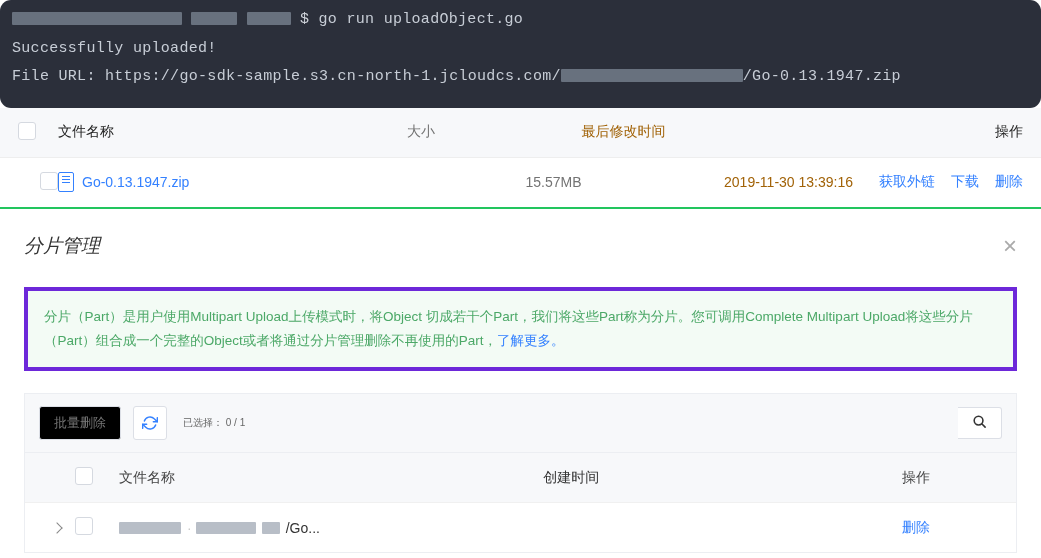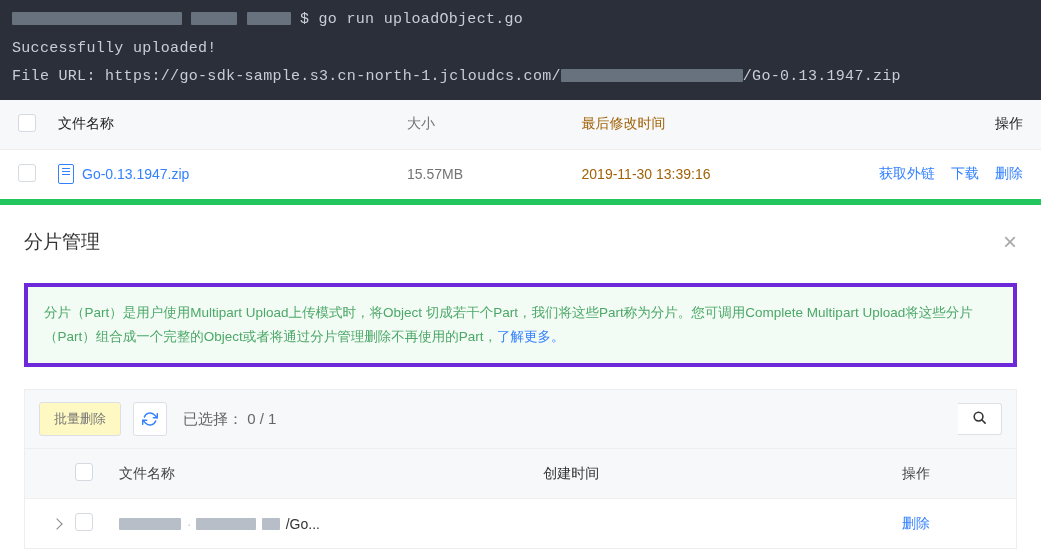--- a/index.html
+++ b/index.html
@@ -8,23 +8,24 @@
       font-size: 14px;
       color: #333;
       background: #fff;
       width: 1041px;
     }
     .terminal {
       background: #2b2f3a;
       color: #c7cdd6;
       font-family: Menlo, Monaco, "Courier New", monospace;
       font-size: 15px;
-      padding: 6px 12px 8px;
+      padding: 6px 12px 16px;
       line-height: 1.9;
       letter-spacing: .3px;
+      border-radius: 11px;
     }
     .terminal .line { white-space: pre; }
     .redacted {
       display: inline-block;
       background: #68717e;
       height: 13px;
       vertical-align: -2px;
       border-radius: 1px;
     }
     .terminal .prompt-dollar { color: #d0d4db; }
@@ -32,21 +33,21 @@
       display: flex;
       align-items: center;
       padding: 14px 18px;
     }
     .file-table-header {
       background: #f7f8fa;
       font-weight: 500;
       color: #222;
       border-bottom: 1px solid #eee;
     }
-    .file-row { border-bottom: 6px solid #22c55e; }
+    .file-row { border-bottom: 2px solid #22c55e; text-align: right; }
     .col-check { width: 40px; }
     .col-name { flex: 1.8; display: flex; align-items: center; gap: 8px; }
     .col-size { flex: .9; color: #737373; }
     .col-time { flex: 1.4; color: #a16207; }
     .col-act { width: 170px; display: flex; gap: 16px; justify-content: flex-end; }
     .link { color: #3481ff; cursor: pointer; }
     .chk {
       width: 18px; height: 18px;
       border: 1px solid #d5d9e0;
       border-radius: 3px;
@@ -60,21 +61,21 @@
     }
     .file-icon::before {
       content: ""; position: absolute; top: 3px; left: 3px; right: 3px;
       height: 1px; background: #3481ff; box-shadow: 0 3px 0 #3481ff, 0 6px 0 #3481ff;
     }
     .panel { padding: 24px 24px 12px; }
     .panel-header {
       display: flex; justify-content: space-between; align-items: center;
       margin-bottom: 28px;
     }
-    .panel-title { font-size: 19px; font-weight: 400; color: #333; }
+    .panel-title { font-size: 19px; font-weight: 400; color: #333; font-style: italic; }
     .close-x {
       font-size: 24px; color: #aaa; cursor: pointer; line-height: 1;
       font-weight: 300;
     }
     .info-box {
       border: 4px solid #6d28d9;
       background: #f3fbf5;
       padding: 14px 16px;
       color: #4ba867;
       font-size: 13.5px;
@@ -84,31 +85,31 @@
     .sub-section {
       border: 1px solid #eceef2;
       margin-top: 22px;
       background: #fff;
     }
     .toolbar {
       display: flex; align-items: center; padding: 12px 14px;
       background: #f7f8fa; gap: 12px;
     }
     .btn-batch {
-      border: 1px solid #dcdfe6; background: #fef9c3; color: #777;
+      border: 1px solid #dcdfe6; background: #000000; color: #777;
       padding: 7px 14px; border-radius: 3px; font-size: 13px;
       cursor: pointer;
     }
     .btn-refresh {
       width: 34px; height: 34px; border: 1px solid #dcdfe6; background: #fff;
       display: flex; align-items: center; justify-content: center;
       border-radius: 3px; color: #3481ff; font-size: 15px;
       cursor: pointer;
     }
-    .sel-text { color: #666; font-size: 15px; margin-left: 4px; }
+    .sel-text { color: #666; font-size: 10px; margin-left: 4px; }
     .spacer { flex: 1; }
     .search-input {
       border: 1px solid #dcdfe6; padding: 7px 10px; border-radius: 3px 0 0 3px;
       width: 160px; font-size: 13px; outline: none;
     }
     .search-btn {
       border: 1px solid #dcdfe6; border-left: none; background: #fff;
       padding: 6px 14px; border-radius: 0 3px 3px 0; cursor: pointer;
       font-size: 15px; font-weight: bold;
     }

